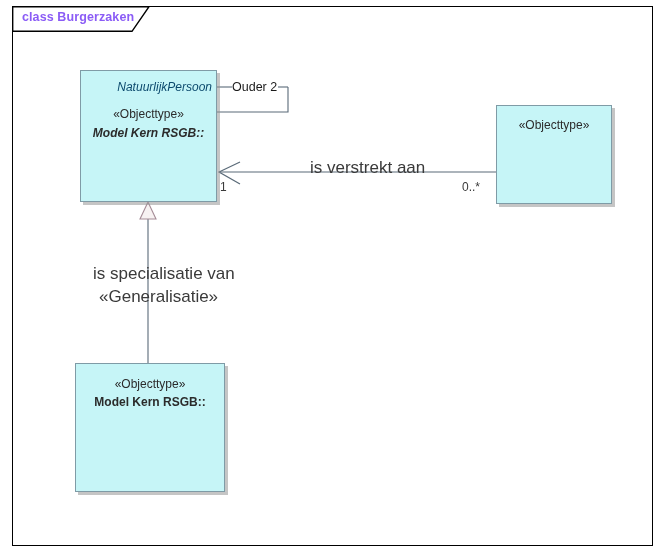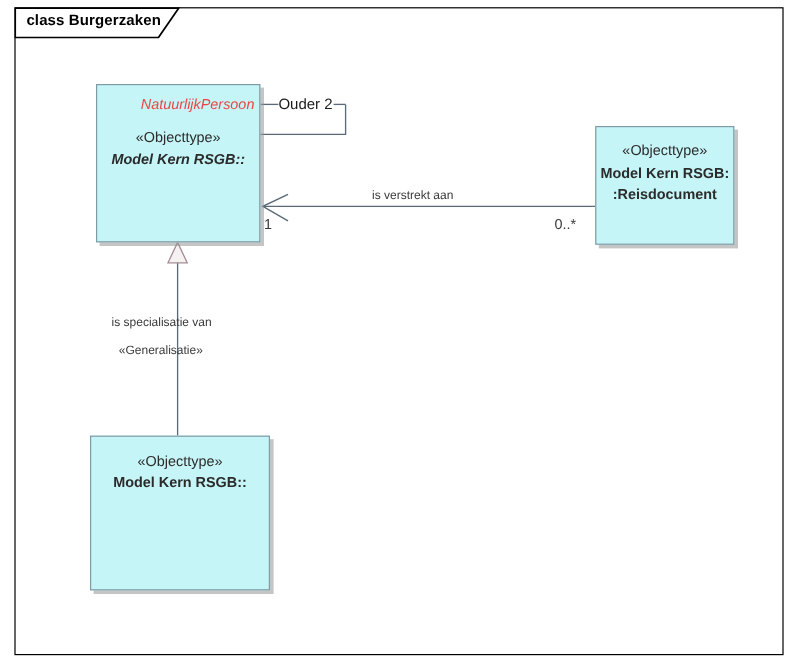--- a/index.html
+++ b/index.html
@@ -39,21 +39,21 @@
     top: 6px;
     width: 138px;
     height: 26px;
   }
   .frame-tab-label {
     position: absolute;
     left: 22px;
     top: 10px;
     font-size: 12.5px;
     font-weight: bold;
-    color: #000000;
+    color: #8b5cf6;
     white-space: nowrap;
     letter-spacing: 0.1px;
   }
 
   
   .uml-box {
     position: absolute;
     box-sizing: border-box;
     border: 1px solid #7f9ba6;
     background: #c6f5f7;
@@ -77,29 +77,29 @@
   }
   .cname-italic {
     font-size: 12px;
     font-weight: bold;
     font-style: italic;
   }
   .role-label {
     position: absolute;
     font-size: 12px;
     font-style: italic;
-    color: #ef4444;
+    color: #0c4a6e;
     white-space: nowrap;
     text-align: right;
   }
 
   
   .edge-label {
     position: absolute;
-    font-size: 10px;
+    font-size: 17px;
     color: #3a3a3a;
     white-space: nowrap;
   }
   .mult {
     position: absolute;
     font-size: 12px;
     color: #3a3a3a;
     white-space: nowrap;
   }
   .loop-label {
@@ -136,22 +136,20 @@
 
   <div class="uml-box" style="left:80px; top:70px; width:137px; height:132px;">
     <div class="box-text stereo" style="top:36px;">«Objecttype»</div>
     <div class="box-text cname-italic" style="top:55px;">Model Kern RSGB::</div>
   </div>
 
   <div class="role-label" style="left:82px; top:80px; width:130px;">NatuurlijkPersoon</div>
 
   <div class="uml-box" style="left:496px; top:105px; width:116px; height:99px;">
     <div class="box-text stereo" style="top:12px;">«Objecttype»</div>
-    <div class="box-text cname" style="top:31px;">Model Kern RSGB:</div>
-    <div class="box-text cname" style="top:49px;">:Reisdocument</div>
   </div>
 
   <div class="uml-box" style="left:75px; top:363px; width:150px; height:129px;">
     <div class="box-text stereo" style="top:13px;">«Objecttype»</div>
     <div class="box-text cname" style="top:31px;">Model Kern RSGB::</div>
   </div>
 
   <div class="loop-label" style="left:232px; top:80px;">Ouder 2</div>
 
   <div class="edge-label" style="left:310px; top:158px;">is verstrekt aan</div>

